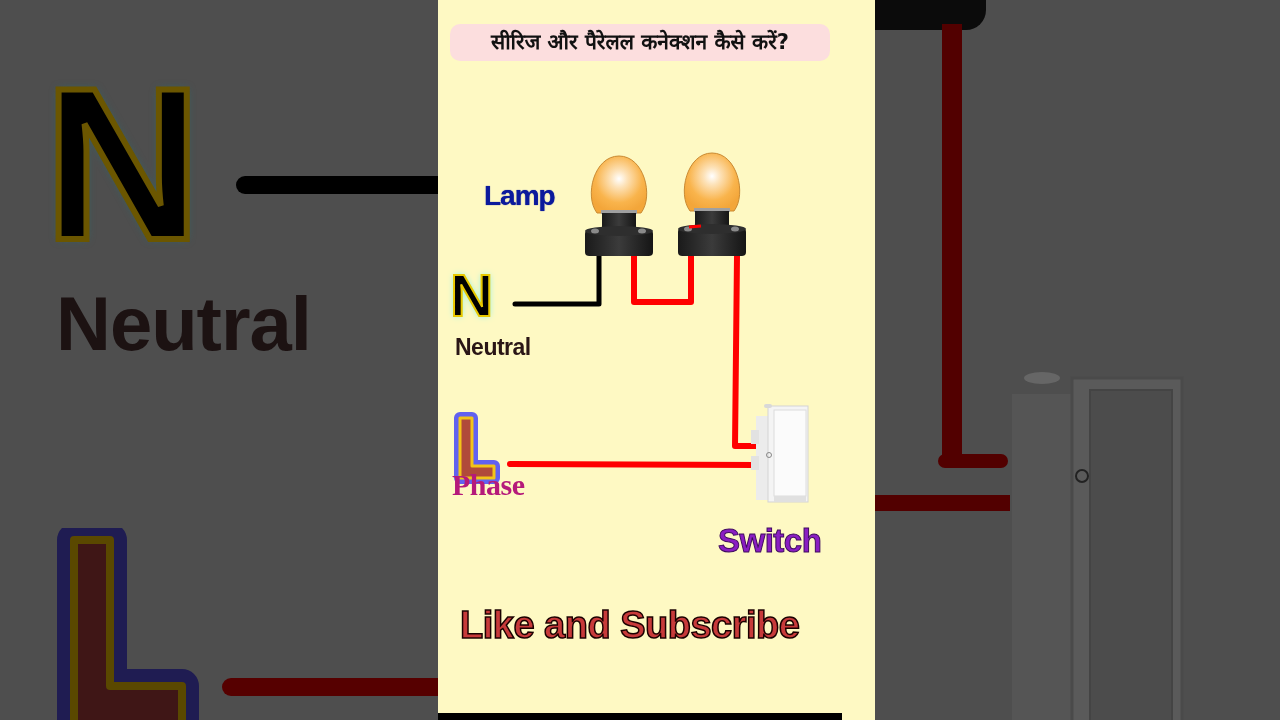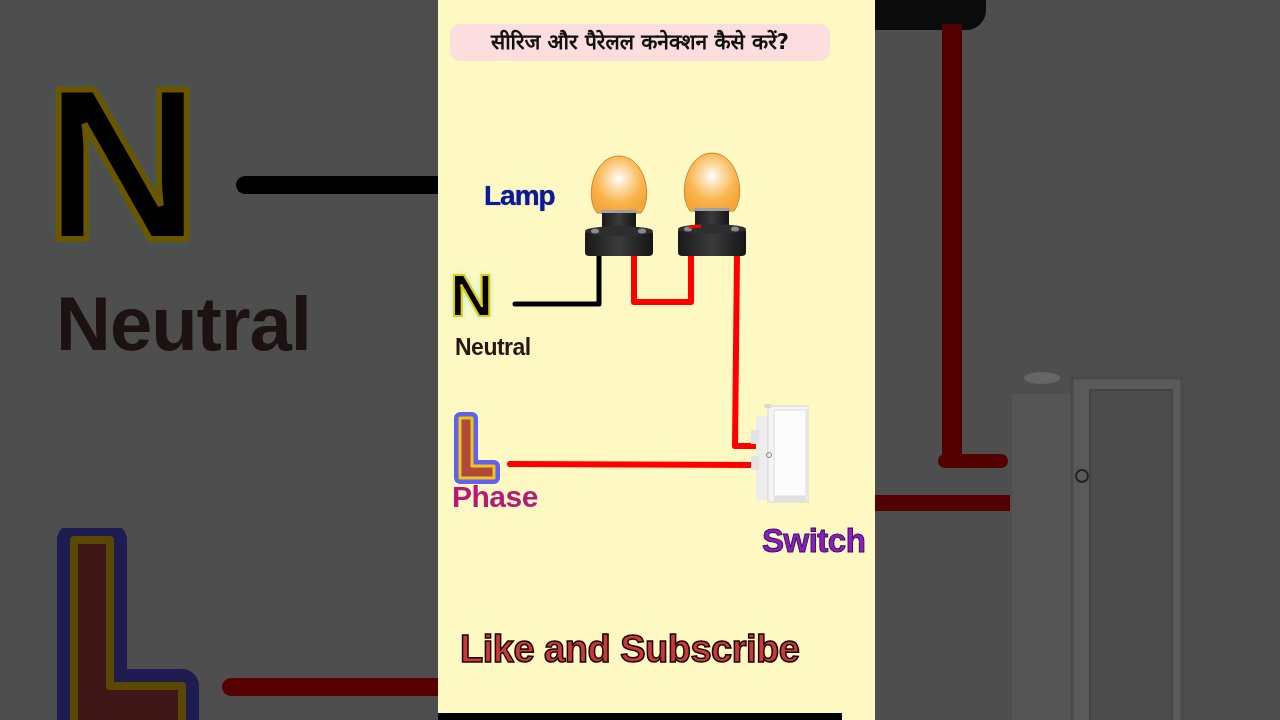--- a/index.html
+++ b/index.html
@@ -33,24 +33,24 @@
 
     .title-pill { position: absolute; left: 12px; top: 24px; width: 380px; height: 37px; background: #fcdede;
                   border-radius: 10px; }
     .title-text { position: absolute; left: 0; top: 0; width: 380px; height: 37px; line-height: 37px; text-align: center;
                   font-family: "DejaVu Sans", sans-serif; font-size: 21px; font-weight: 700; color: #111; white-space: nowrap; }
 
     .label { position: absolute; font-weight: 700; white-space: nowrap; }
     .lbl-lamp { left: 46px; top: 180px; font-size: 28px; color: #0b1a9c; letter-spacing: -1px;
                 text-shadow: 0 0 1px #0b1a9c; }
     .lbl-neutral { left: 17px; top: 334px; font-size: 23px; color: #2a1616; letter-spacing: -0.5px; }
-    .lbl-phase { left: 14px; top: 480px; font-size: 30px; color: #b51a7a; letter-spacing: -0.5px; }
-    .lbl-switch { left: 280px; top: 522px; font-size: 33px; color: #8a1ec2; letter-spacing: -0.5px; margin-left: 44px;
+    .lbl-phase { left: 14px; top: 468px; font-size: 30px; color: #b51a7a; letter-spacing: -0.5px; font-family: Liberation Serif, serif; }
+    .lbl-switch { left: 280px; top: 522px; font-size: 33px; color: #8a1ec2; letter-spacing: -0.5px;
                   -webkit-text-stroke: 1px #3d0a5c; }
-    .lbl-like { left: 22px; top: 628px; font-size: 38px; color: #c73a3a; letter-spacing: -0.5px;
+    .lbl-like { left: 22px; top: 604px; font-size: 38px; color: #c73a3a; letter-spacing: -0.5px;
                 -webkit-text-stroke: 1.5px #1a0000; }
 
     .letter-N { position: absolute; left: 12px; top: 266px; font-size: 60px; font-weight: 700; line-height: 1;
                 color: #000; -webkit-text-stroke: 2px #e8c800; text-shadow: 0 0 6px #7ff0ee; }
     .letter-L { position: absolute; left: 14px; top: 412px; width: 50px; height: 72px; }
 
     svg.diagram { position: absolute; left: 0; top: 0; }
   </style>
 </head>
 <body>

